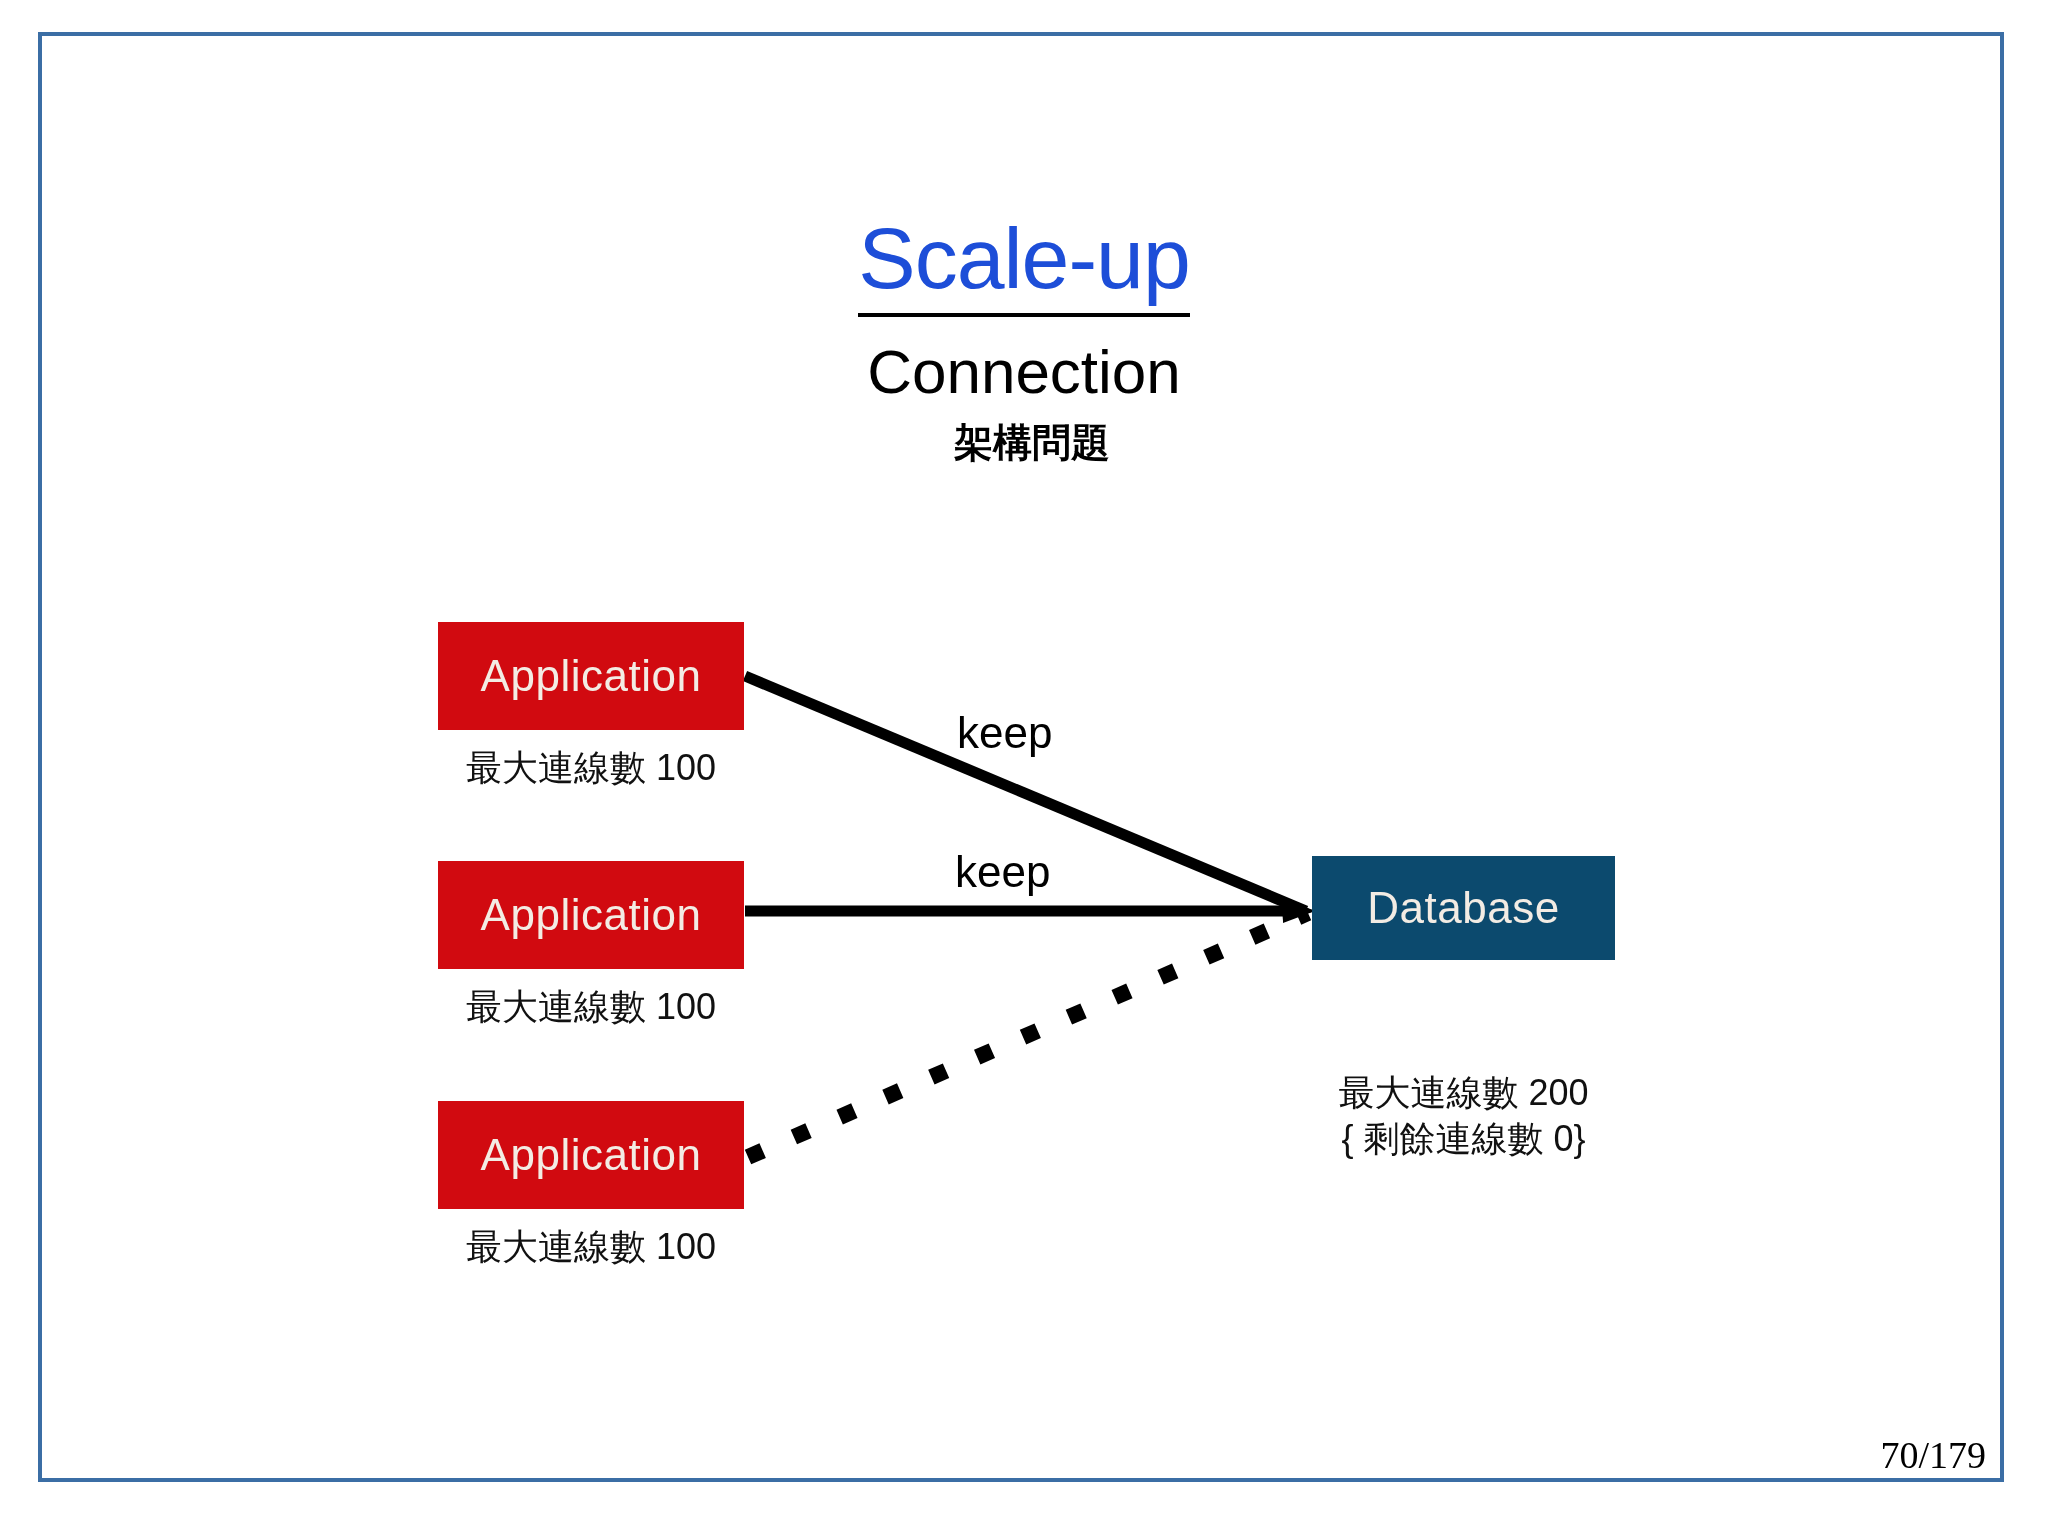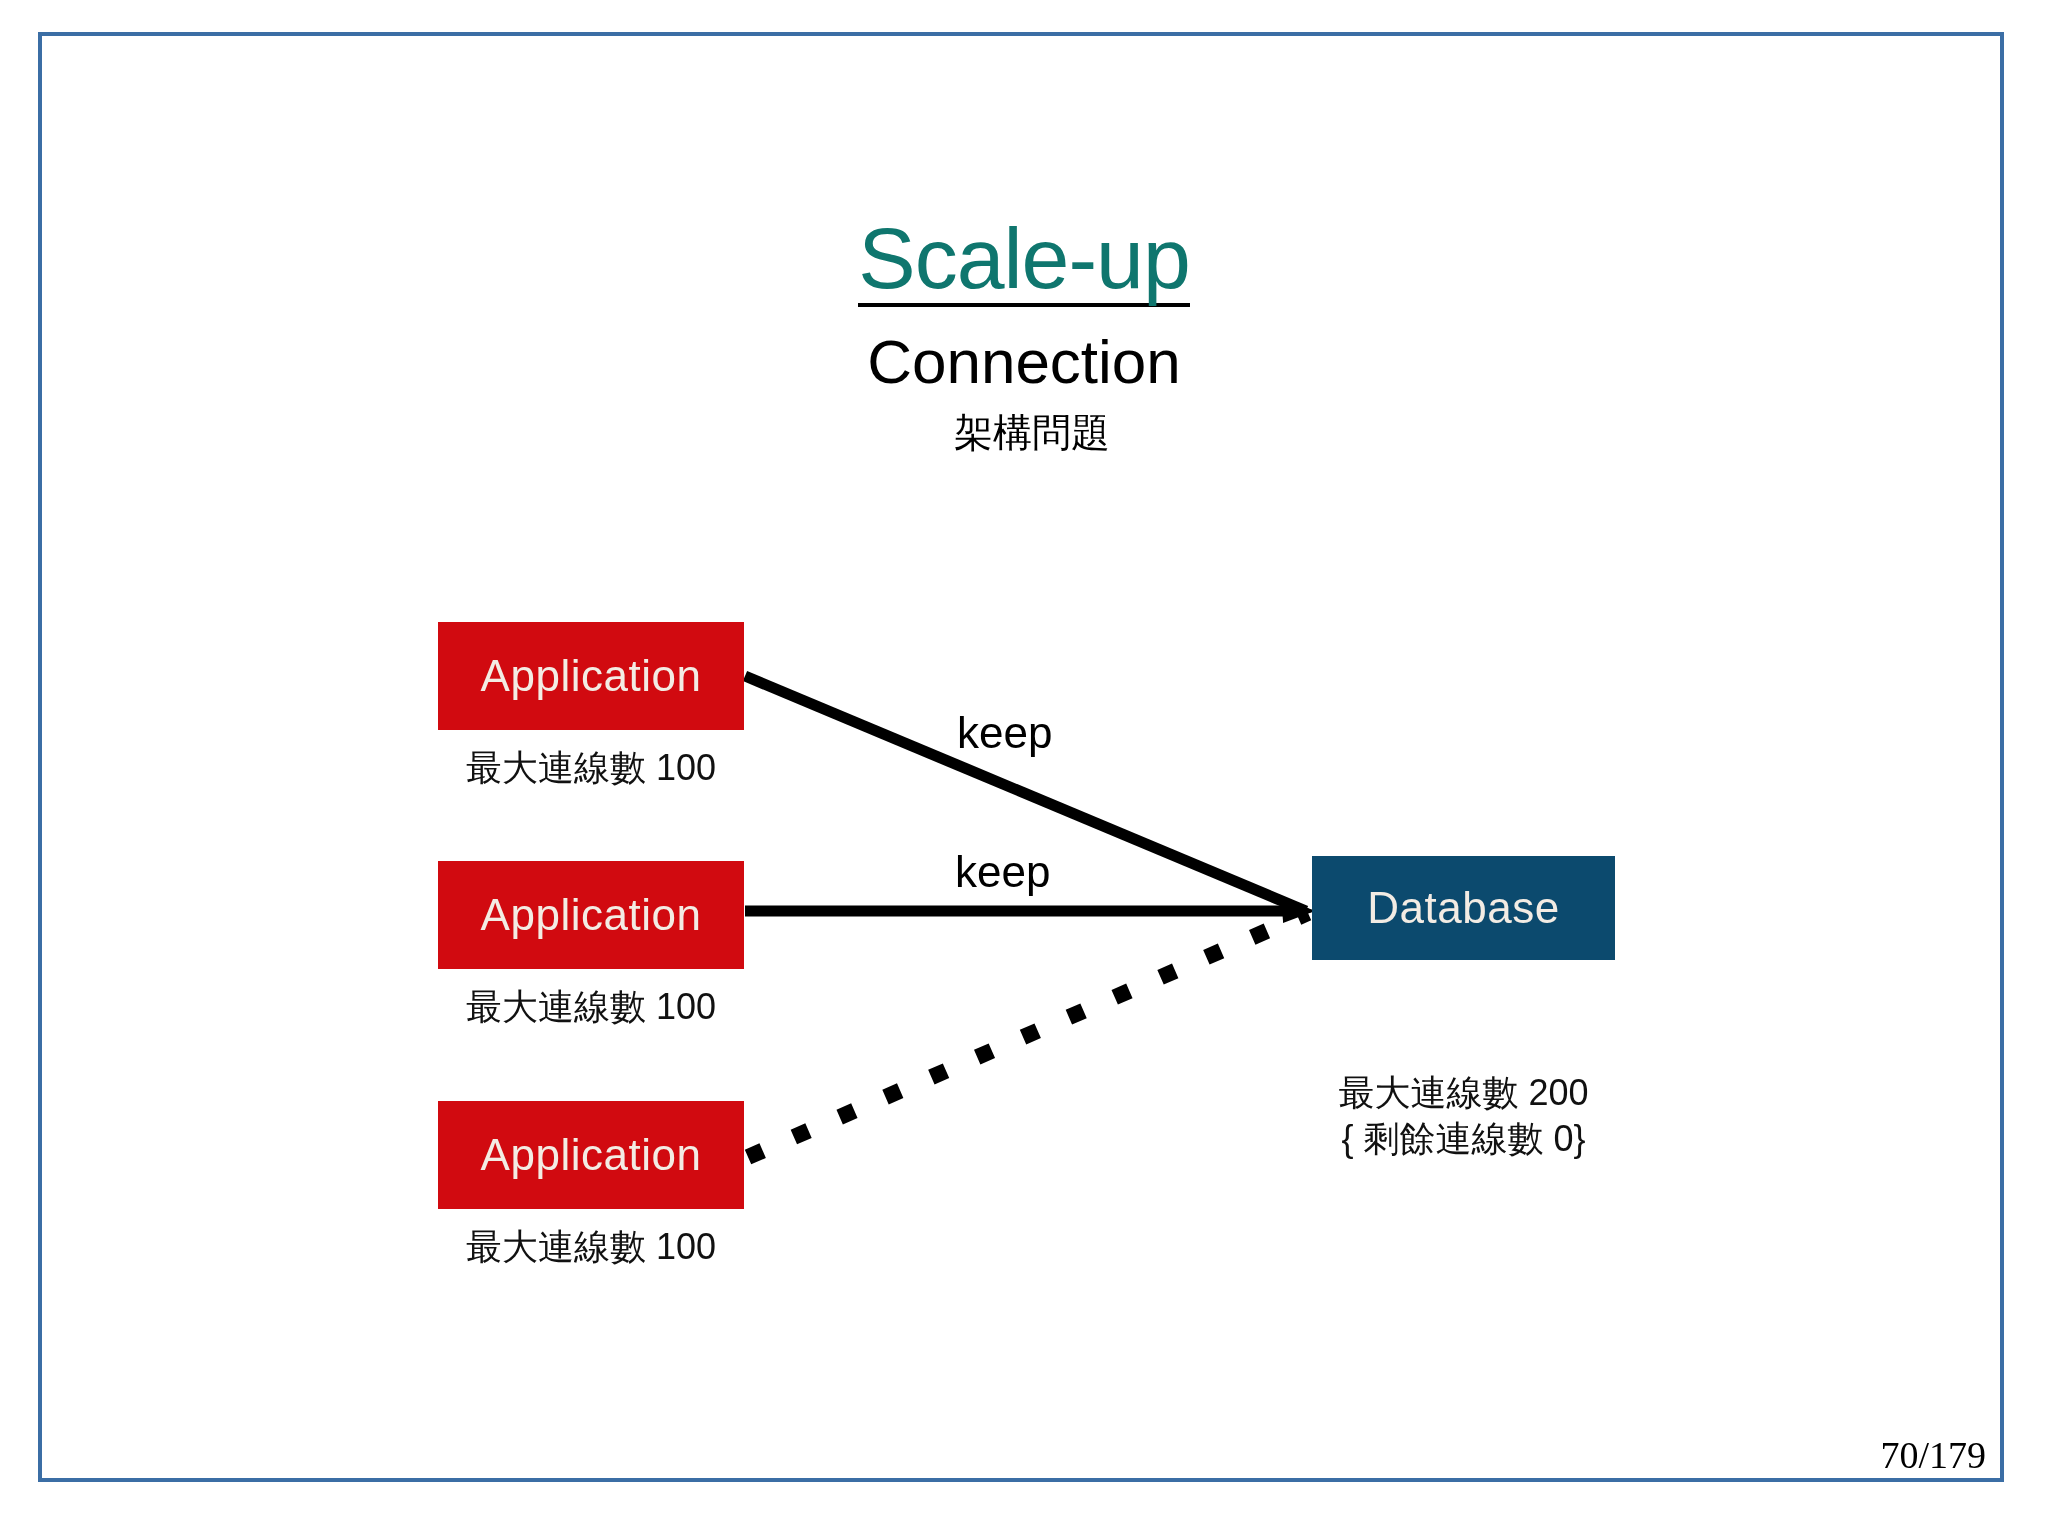--- a/index.html
+++ b/index.html
@@ -41,38 +41,38 @@
     top: 215px;
     width: 2048px;
     text-align: center;
     pointer-events: none;
   }
   #title-main {
     display: inline-block;
     font-size: 86px;
     line-height: 1.0;
     font-weight: 400;
-    color: #0f766e;
+    color: #1d4ed8;
     letter-spacing: -1px;
     border-bottom: 4px solid #000000;
-    padding-bottom: 2px;
+    padding-bottom: 12px;
   }
   #subtitle-en {
     margin-top: 24px;
     font-size: 62px;
     line-height: 1.0;
     font-weight: 400;
     color: #000000;
     letter-spacing: 0px;
   }
   #subtitle-zh {
     margin-top: 20px;
     font-size: 39px;
     line-height: 1.0;
-    font-weight: 400;
+    font-weight: 700;
     color: #000000;
     padding-left: 16px;
   }
 
   
   #diagram {
     position: absolute;
     left: 0;
     top: 0;
     width: 2048px;

